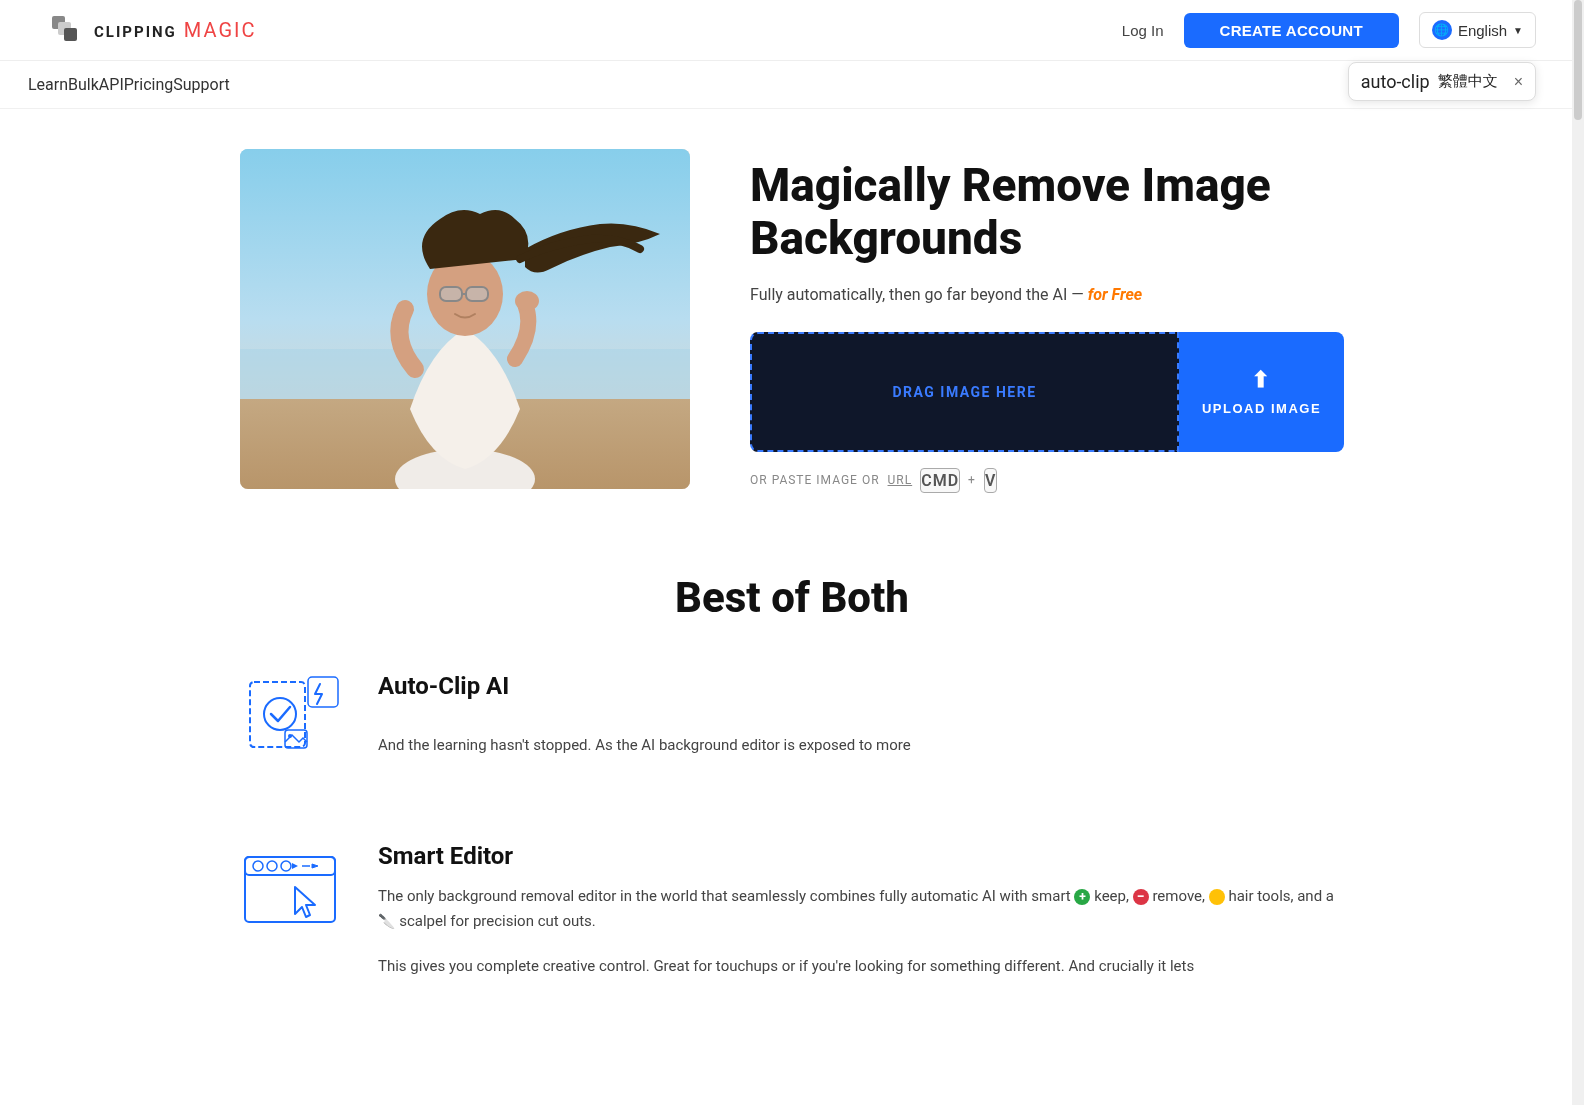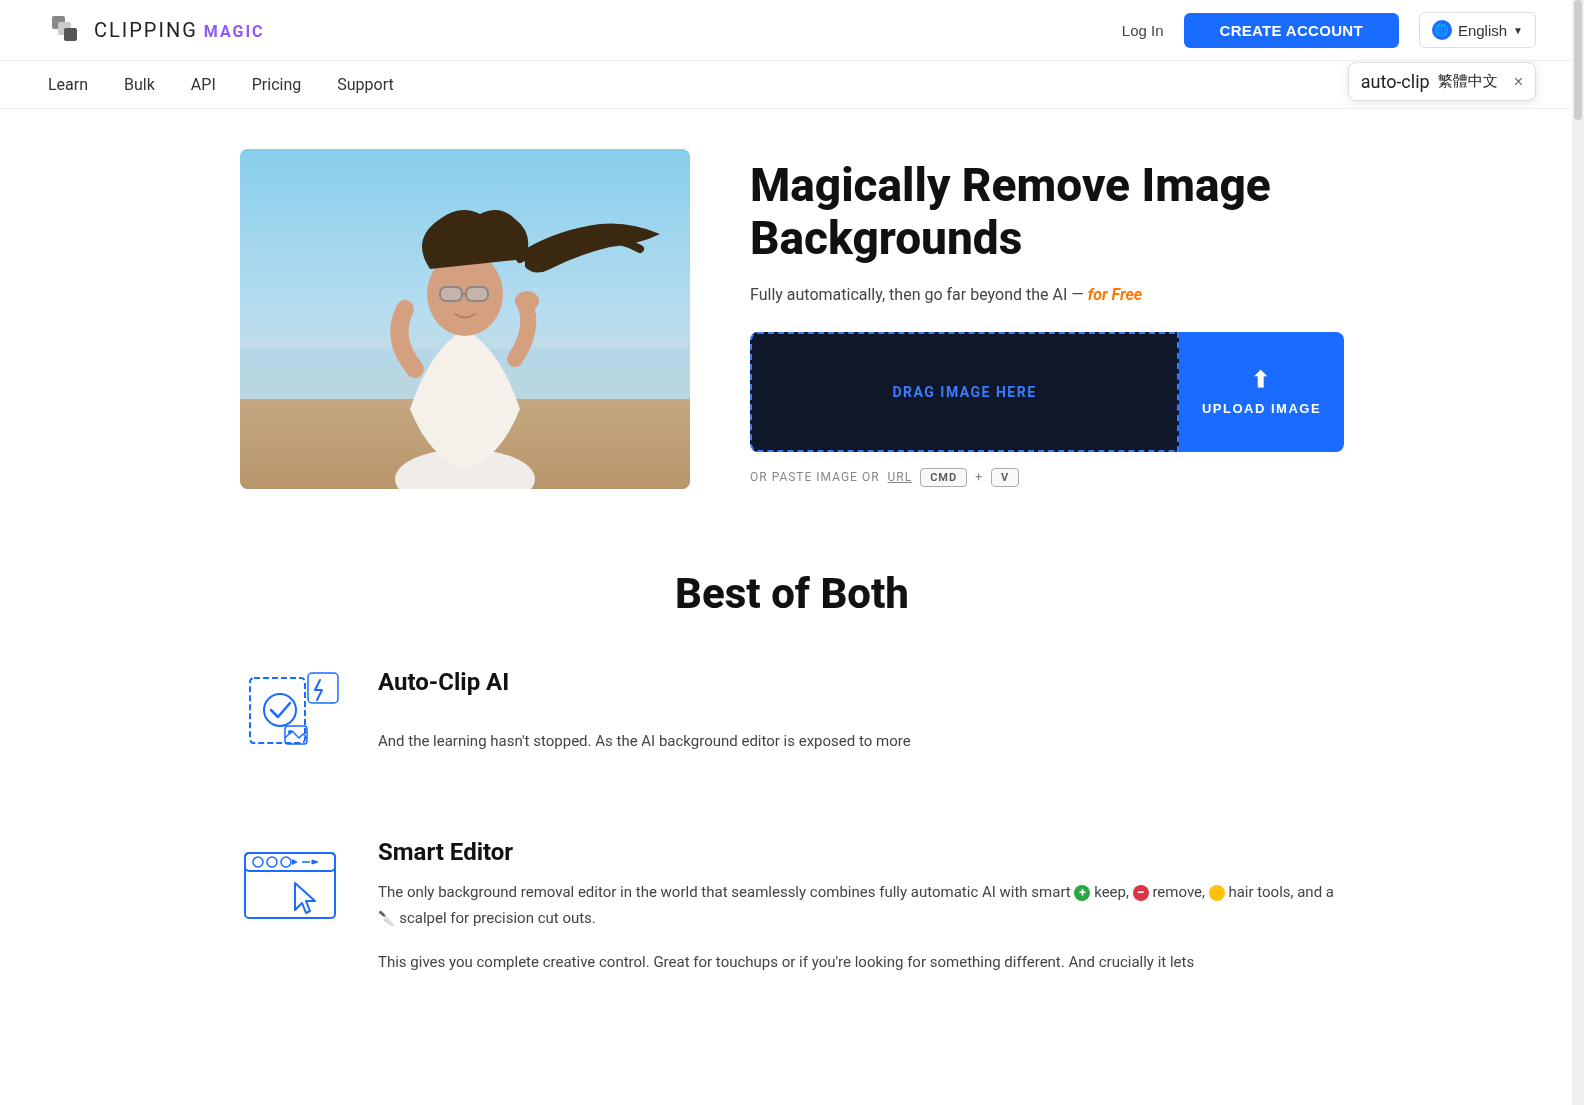--- a/index.html
+++ b/index.html
@@ -97,22 +97,21 @@
       color: #666;
       font-size: 16px;
       background: none;
       border: none;
     }
 
     
     .nav {
       display: flex;
       align-items: center;
-      gap: 36px;
-      padding: 14px 48px;
+      padding: 14px 28px;
       border-bottom: 1px solid #f0f0f0;
     }
     .nav a {
       text-decoration: none;
       color: #333;
       font-size: 16px;
     }
 
     
     .hero {
@@ -208,22 +207,22 @@
       text-decoration: underline;
       cursor: pointer;
       color: #888;
     }
     .kbd {
       display: inline-flex;
       align-items: center;
       justify-content: center;
       border: 1px solid #aaa;
       border-radius: 4px;
-      padding: 2px 9px;
-      font-size: 11px;
+      padding: 2px 0;
+      font-size: 16px;
       color: #555;
       background: #f8f8f8;
       font-weight: 600;
       text-align: right;
     }
 
     
     .best-section {
       padding: 30px 48px 60px;
       text-align: center;
@@ -340,21 +339,21 @@
 
 <header>
   <div class="header-top">
     <div class="logo-area">
       <svg class="logo-icon" viewBox="0 0 36 36" fill="none">
         <rect x="4" y="4" width="13" height="13" rx="2" fill="#888"></rect>
         <rect x="10" y="10" width="13" height="13" rx="2" fill="#ccc"></rect>
         <rect x="16" y="16" width="13" height="13" rx="2" fill="#555"></rect>
       </svg>
       <span>
-        <span style="font-weight:400;letter-spacing:2px;font-size:20px;">CLIPPING</span><span style="color:#8b5cf6;font-weight:700;letter-spacing:2px;font-size:16px;"> MAGIC</span>
+        <span style="font-weight:700;letter-spacing:2px;font-size:15px;">CLIPPING</span><span style="color:#ef4444;font-weight:400;letter-spacing:2px;font-size:20px;"> MAGIC</span>
       </span>
     </div>
     <div class="header-right">
       <button class="login-btn">Log In</button>
       <button class="create-account-btn">CREATE ACCOUNT</button>
       <button class="language-btn">
         <span class="globe-icon">🌐</span>
         <span>English</span>
         <span style="font-size:10px;">▼</span>
       </button>

